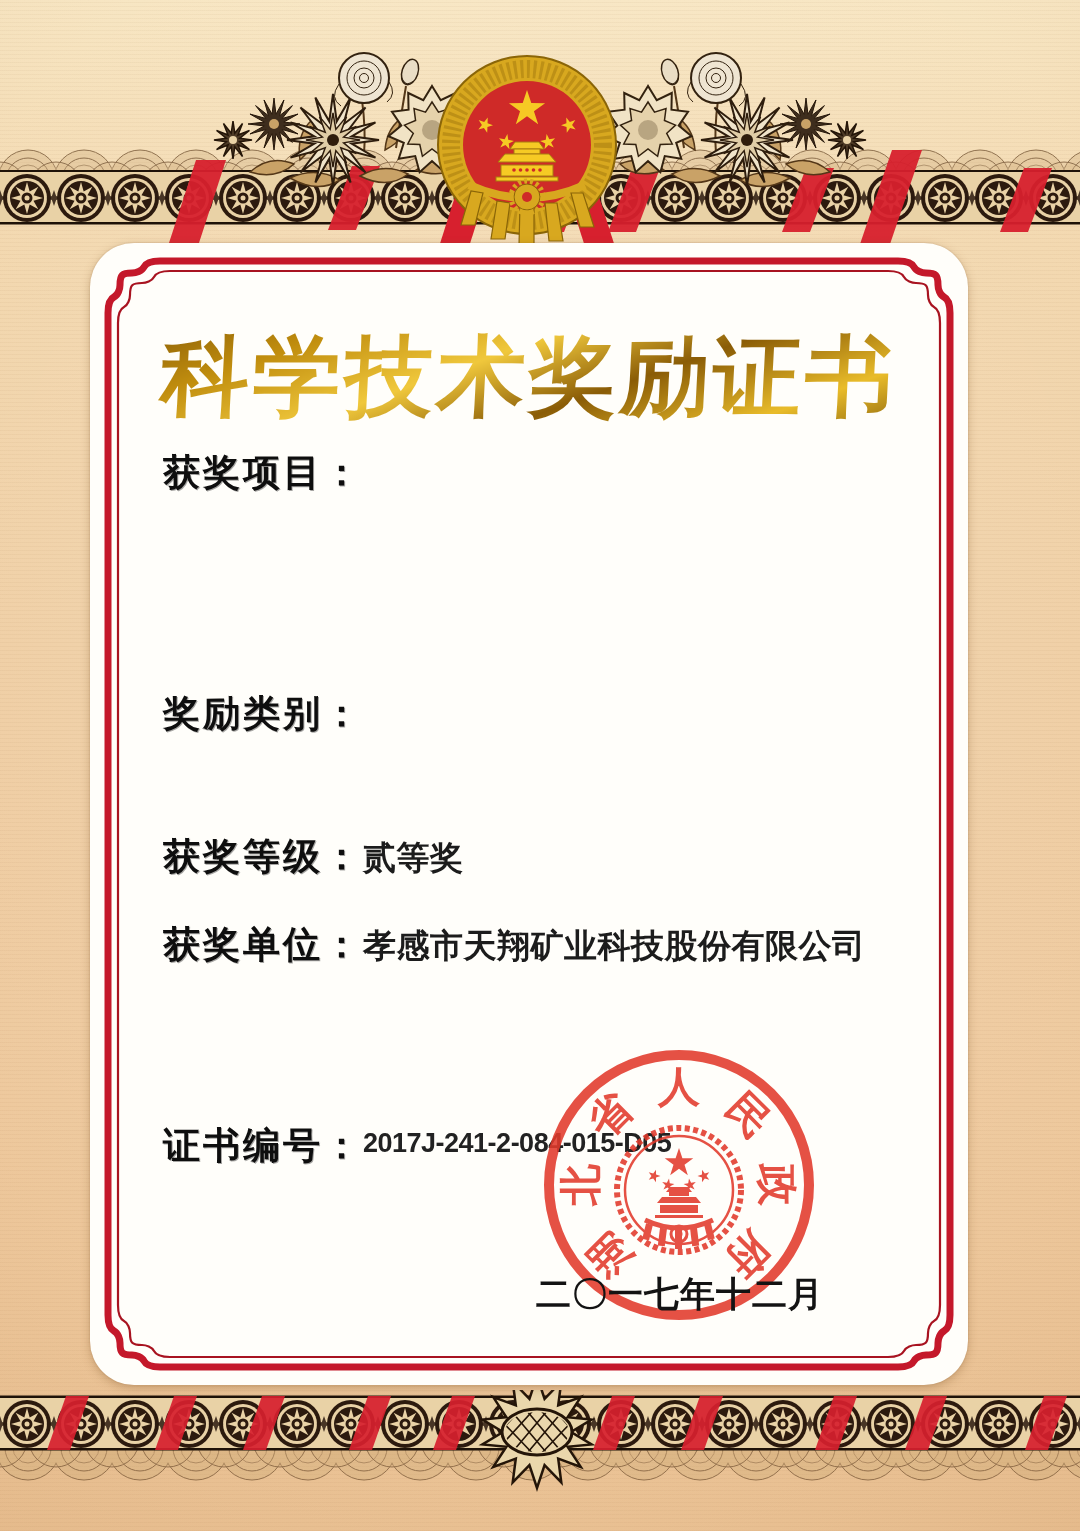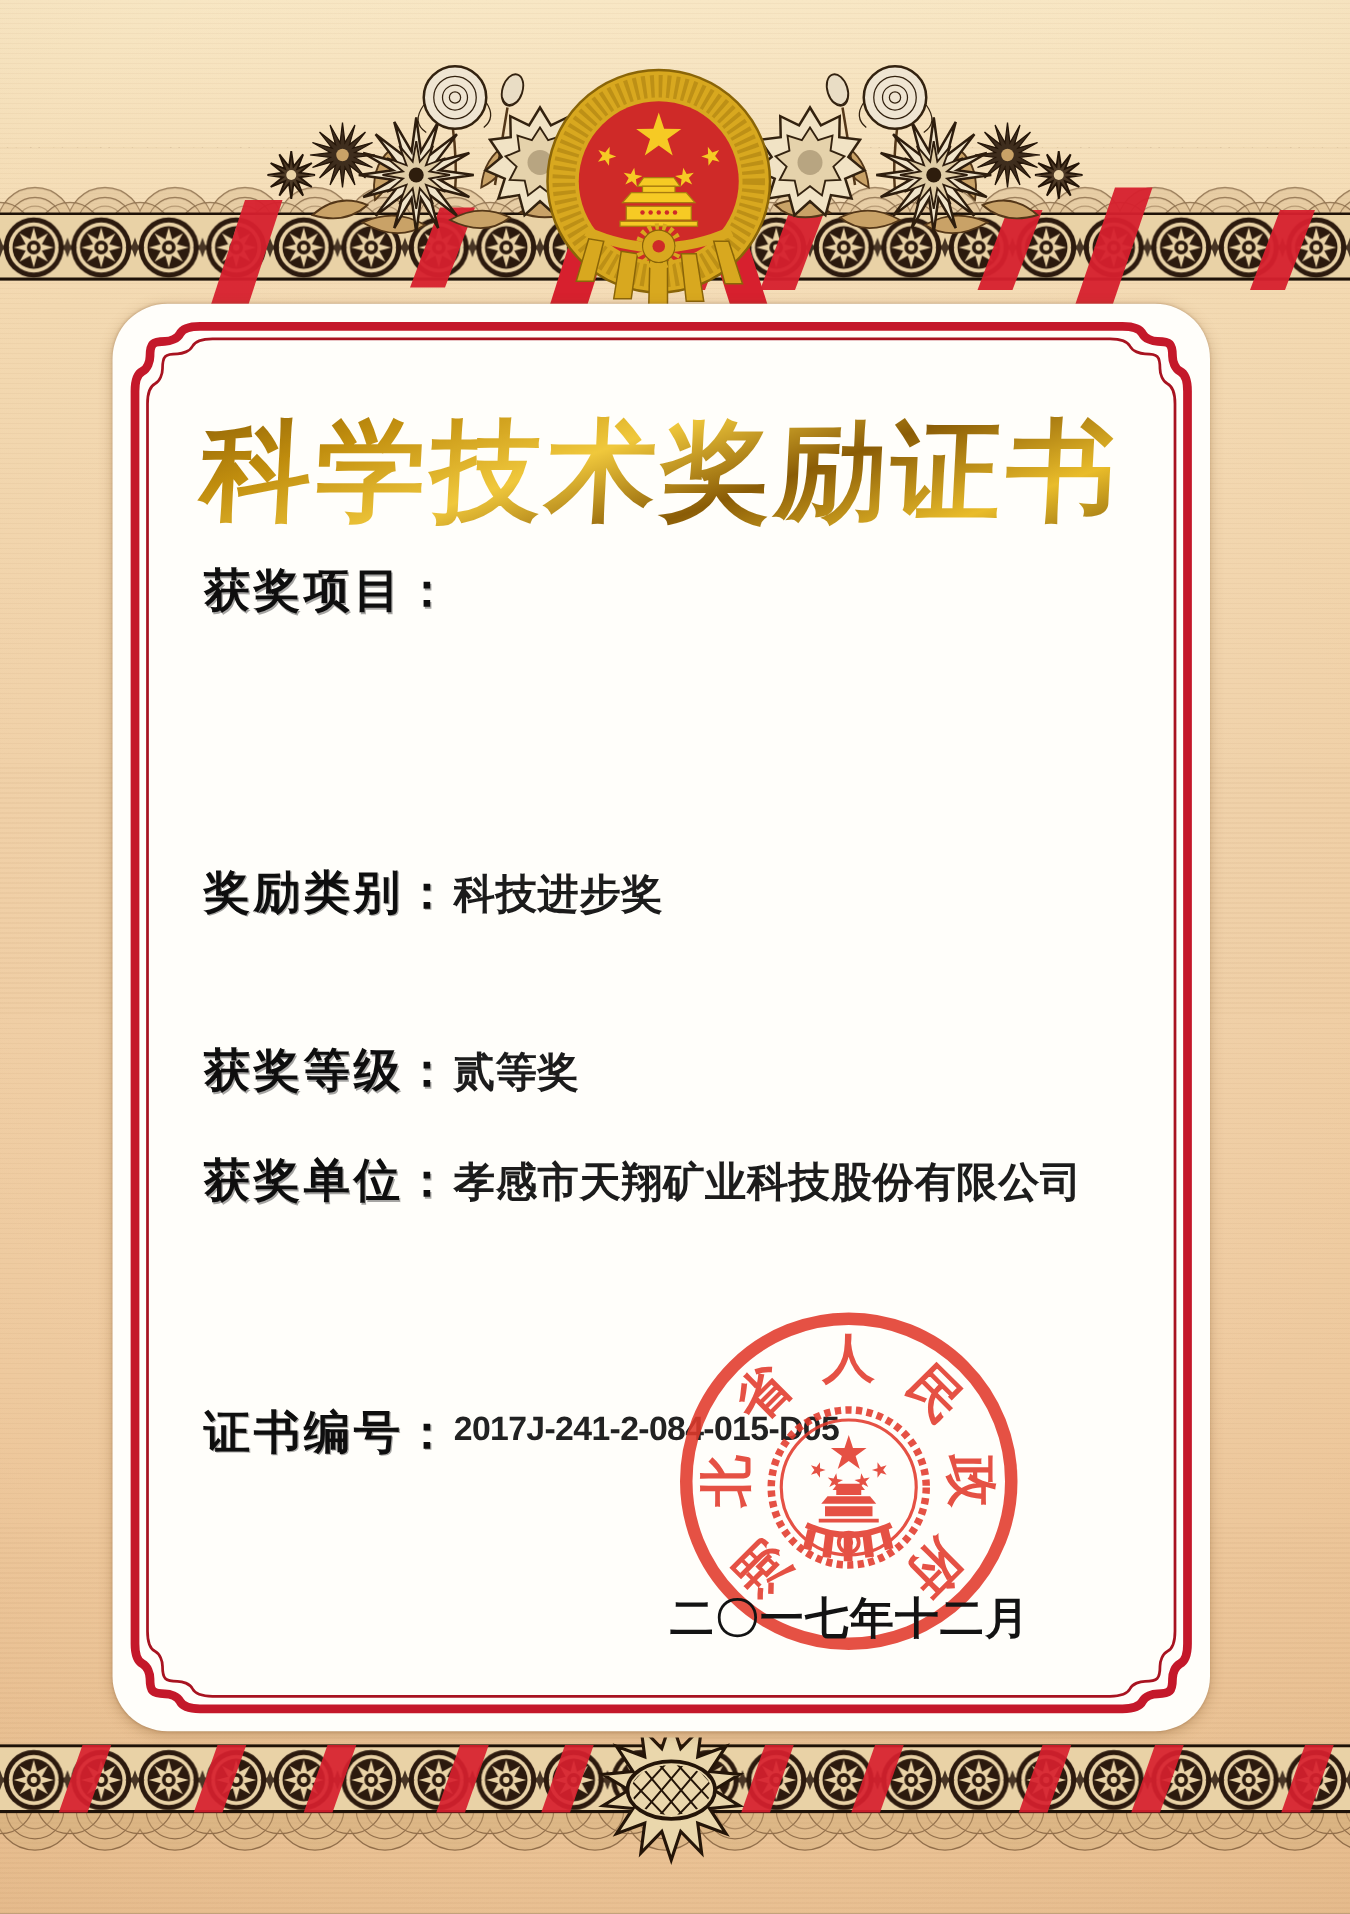--- a/index.html
+++ b/index.html
@@ -245,21 +245,20 @@
   </div>
 
   <div class="title">科学技术奖励证书</div>
 
   <div class="field f1">
     <div class="flabel">获奖项目：</div>
   </div>
 
   <div class="field f2">
     <div class="flabel">奖励类别：</div>
-    <div class="fvalue">科技进步奖</div>
   </div>
 
   <div class="field f3">
     <div class="flabel">获奖等级：</div>
     <div class="fvalue">贰等奖</div>
   </div>
 
   <div class="field f4">
     <div class="flabel">获奖单位：</div>
     <div class="fvalue">孝感市天翔矿业科技股份有限公司</div>

